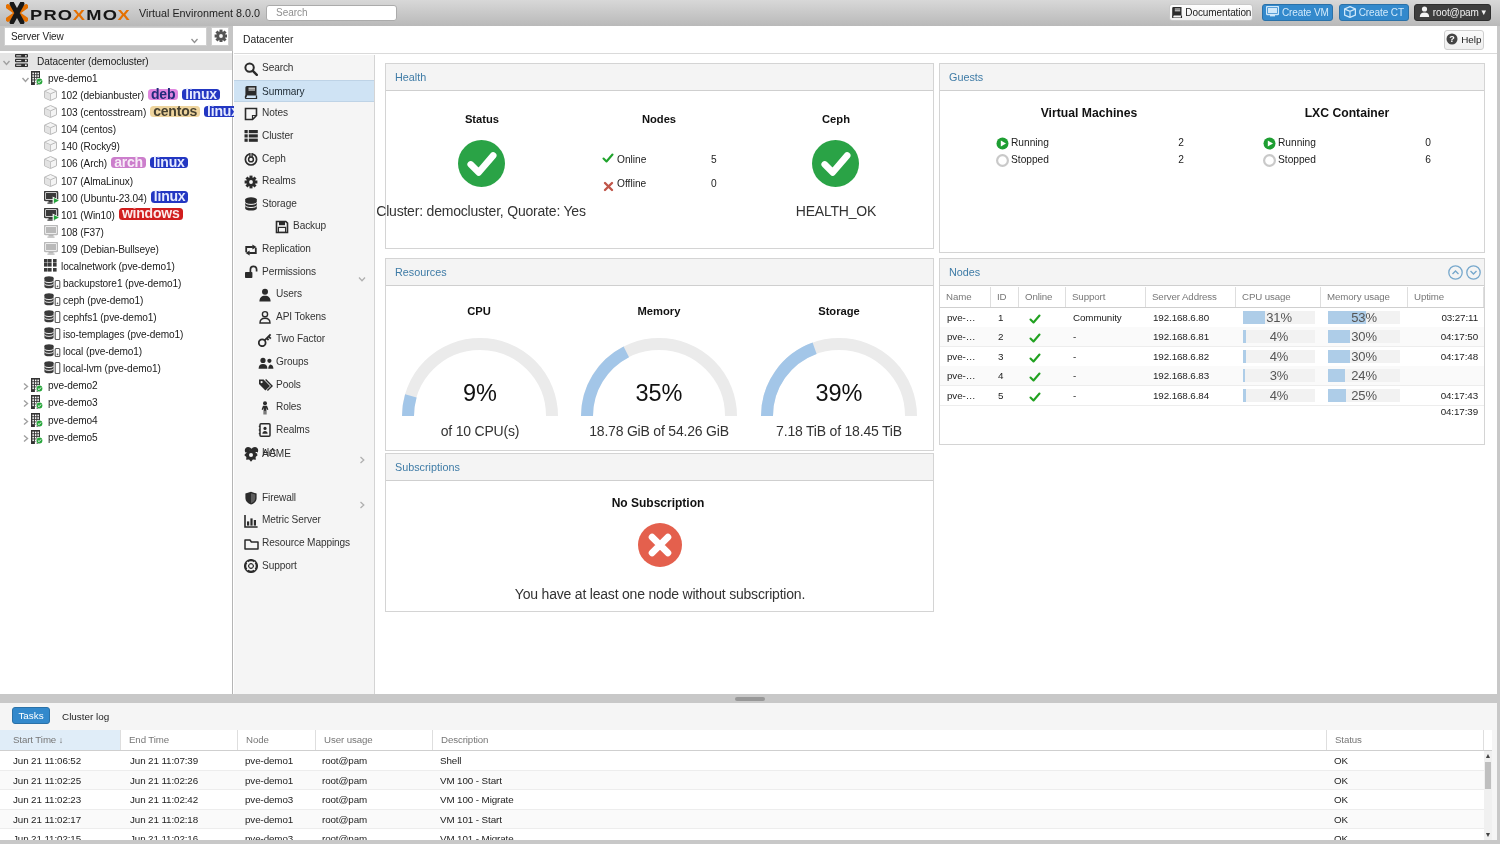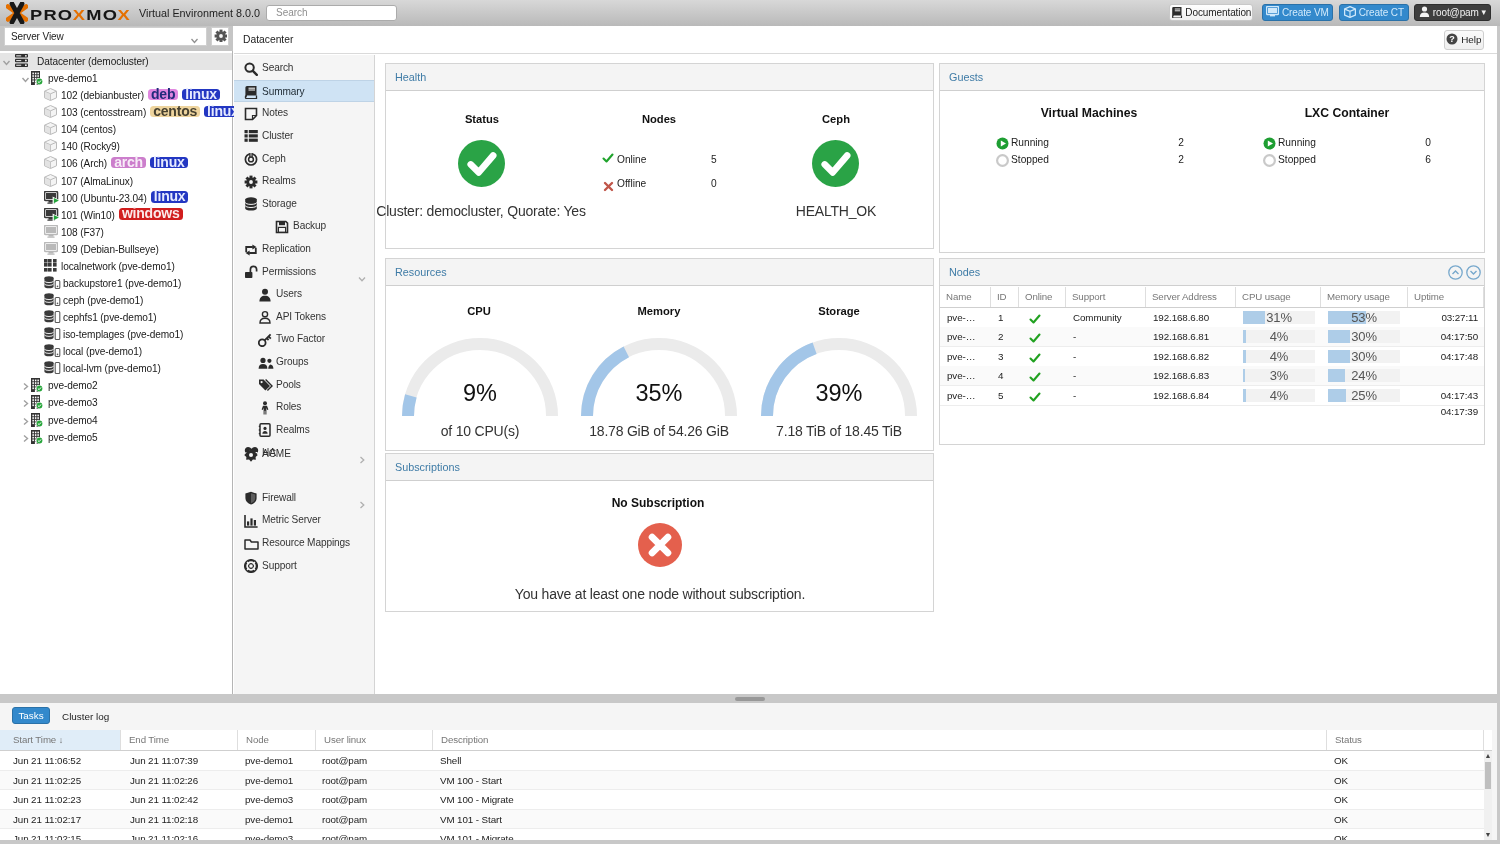--- a/index.html
+++ b/index.html
@@ -875,21 +875,21 @@
 <div id="bottompanel">
 <div id="tasktabs">
       <div id="tab-tasks">Tasks</div>
       <div id="tab-clog">Cluster log</div>
     </div>
 <div id="ttable">
 <div id="thead">
 <div class="thcell" style="left:0px;width:121px;background:#e0edf8;padding-left:13px;line-height:20px;">Start Time <span style="font-size:9px;color:#666;">↓</span></div>
 <div class="thcell" style="left:121px;width:117px;padding-left:8px;line-height:20px;">End Time</div>
 <div class="thcell" style="left:238px;width:78px;padding-left:8px;line-height:20px;">Node</div>
-<div class="thcell" style="left:316px;width:117px;padding-left:8px;line-height:20px;">User linux</div>
+<div class="thcell" style="left:316px;width:117px;padding-left:8px;line-height:20px;">User usage</div>
 <div class="thcell" style="left:433px;width:894px;padding-left:8px;line-height:20px;">Description</div>
 <div class="thcell" style="left:1327px;width:157px;padding-left:8px;line-height:20px;">Status</div>
 </div>
 <div class="trowb" style="top:21.0px;background:#fff;">
 <div style="left:13px;">Jun 21 11:06:52</div>
 <div style="left:130px;">Jun 21 11:07:39</div>
 <div style="left:245px;">pve-demo1</div>
 <div style="left:322px;">root@pam</div>
 <div style="left:440px;">Shell</div>
 <div style="left:1334px;">OK</div>

